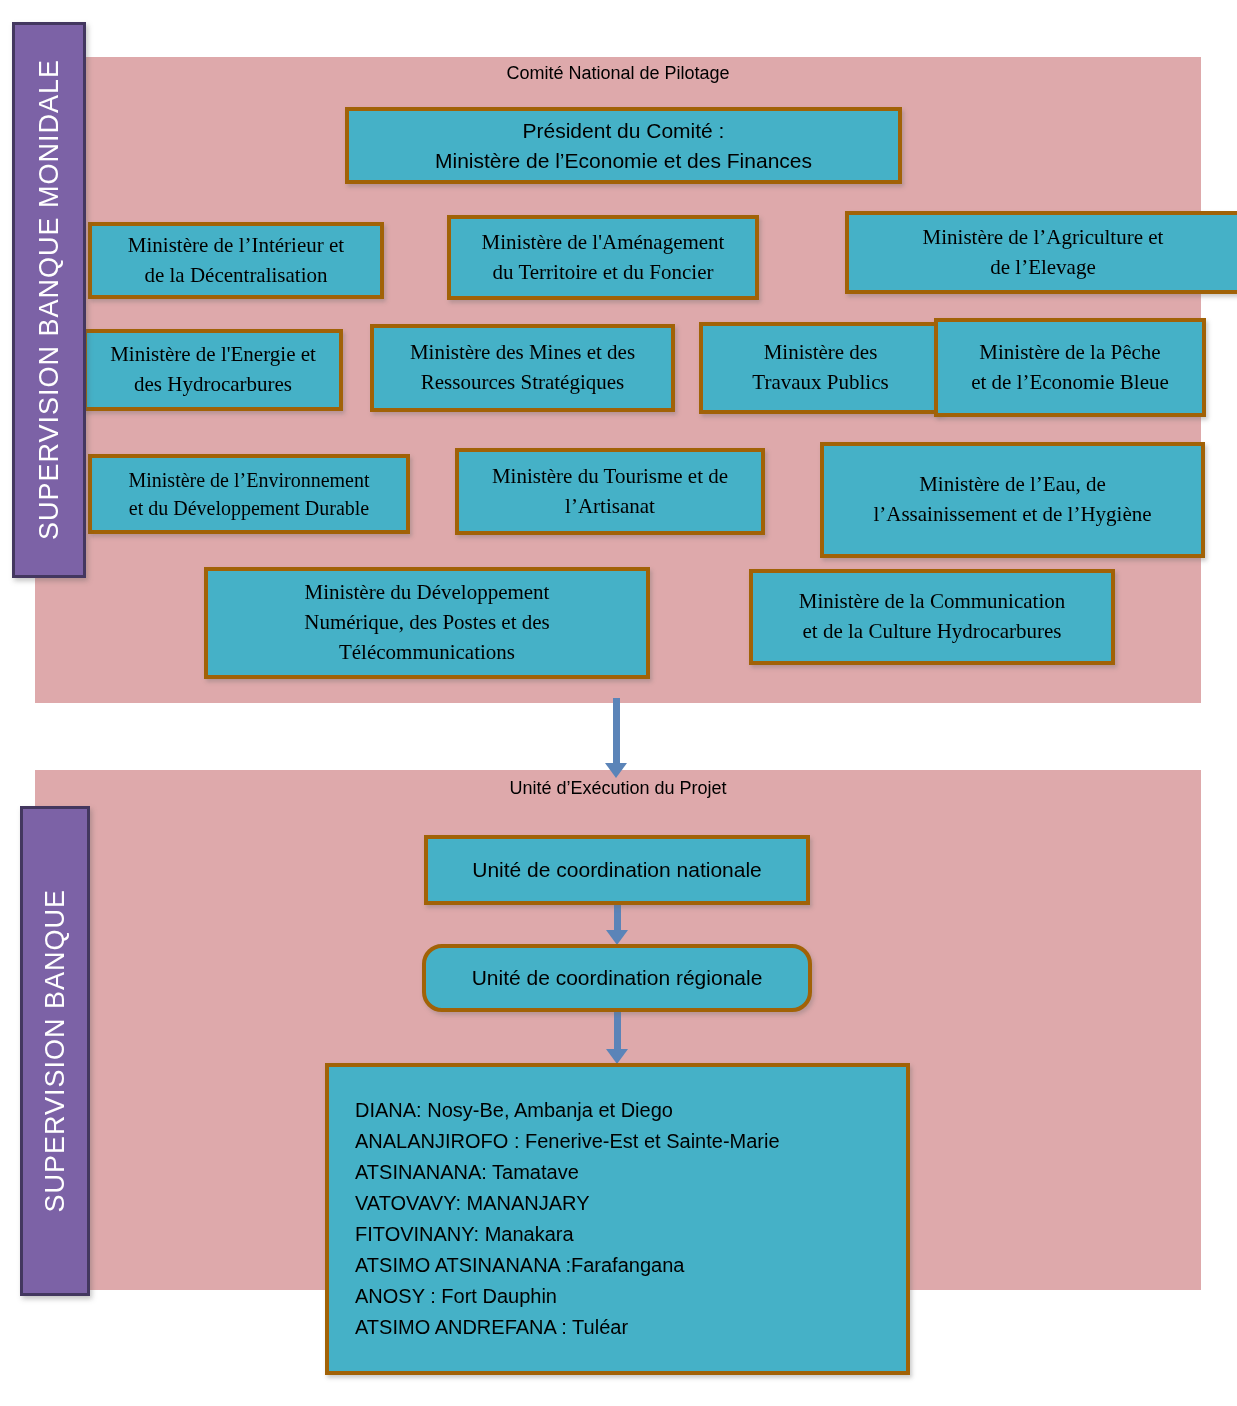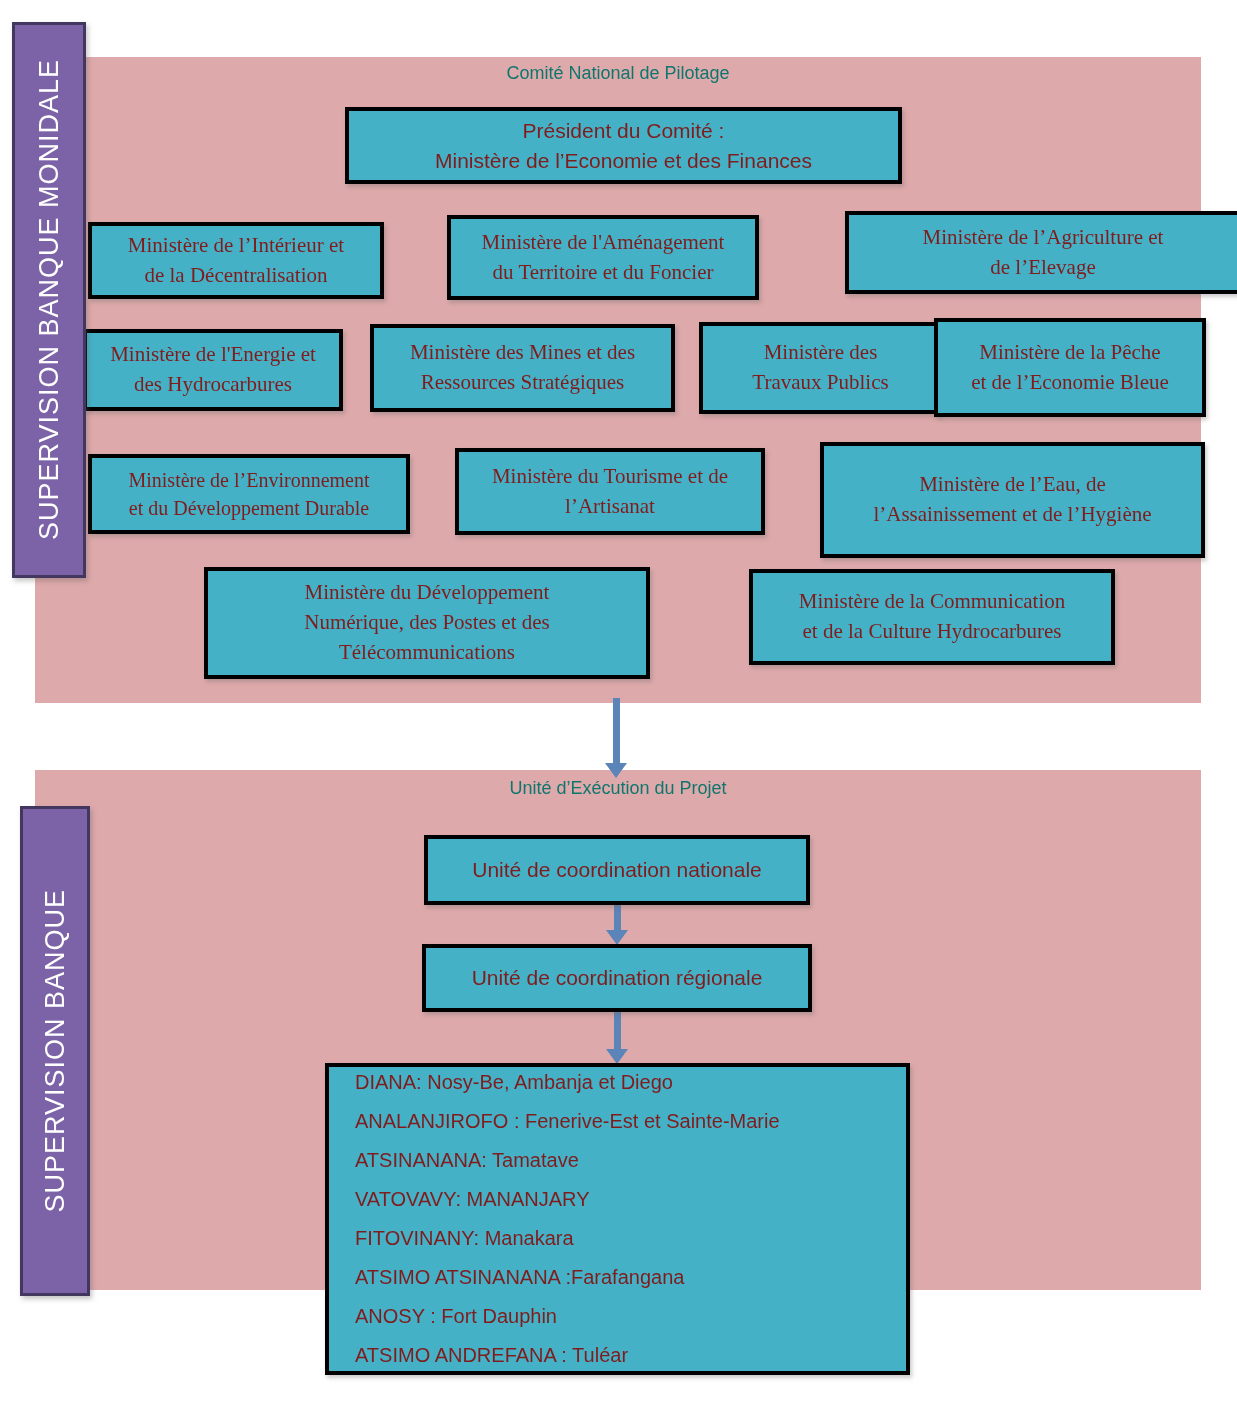--- a/index.html
+++ b/index.html
@@ -16,21 +16,21 @@
     width:1237px;height:1406px;
     background:#ffffff;
     overflow:hidden;
   }
   .panel{
     position:absolute;
     background:var(--pink);
   }
   .panel-title{
     position:absolute;
-    color:#0f766e;
+    color:#000000;
     font-size:18px;
     text-align:center;
     font-family:"Liberation Sans", sans-serif;
   }
   .banner{
     position:absolute;
     background:var(--purple);
     border:3px solid var(--purple-border);
     display:flex;
     align-items:center;
@@ -42,43 +42,43 @@
     writing-mode:vertical-rl;
     transform:rotate(180deg);
     color:#ffffff;
     font-size:27px;
     letter-spacing:1px;
     white-space:nowrap;
   }
   .box{
     position:absolute;
     background:var(--teal);
-    border:4px solid #000000;
-    color:#7f1d1d;
+    border:4px solid #a16207;
+    color:#000000;
     display:flex;
     align-items:center;
     justify-content:center;
     text-align:center;
     white-space:pre-line;
     box-shadow:2px 3px 4px rgba(110,110,110,.35);
     z-index:2;
     line-height:1.42;
   }
   .serif{
     font-family:"Liberation Serif", serif;
     font-size:21px;
   }
   .sans{
     font-family:"Liberation Sans", sans-serif;
     font-size:21px;
   }
   .regions-box{
     flex-direction:column;
     align-items:flex-start;
-    justify-content:space-between;
+    justify-content:center;
     text-align:left;
     padding-left:26px;
     padding-right:10px;
   }
   .region-line{
     font-size:20px;
     line-height:31px;
     white-space:pre;
   }
   .arrow{
@@ -155,21 +155,21 @@
     <div class="head"></div>
   </div>
 
   <div class="box sans" style="left:424px;top:835px;width:386px;height:70px;">Unité de coordination nationale</div>
 
   <div class="arrow" style="left:606px;top:905px;width:22px;height:40px;">
     <div class="shaft"></div>
     <div class="head"></div>
   </div>
 
-  <div class="box sans" style="left:422px;top:944px;width:390px;height:68px;">Unité de coordination régionale</div>
+  <div class="box sans" style="left:422px;top:944px;width:390px;height:68px;border-radius:20px;">Unité de coordination régionale</div>
 
   <div class="arrow" style="left:606px;top:1012px;width:22px;height:52px;">
     <div class="shaft"></div>
     <div class="head"></div>
   </div>
 
   <div class="box sans regions-box" style="left:325px;top:1063px;width:585px;height:312px;">
     <div class="region-line">DIANA: Nosy-Be, Ambanja et Diego</div>
     <div class="region-line">ANALANJIROFO : Fenerive-Est et Sainte-Marie</div>
     <div class="region-line">ATSINANANA: Tamatave</div>

